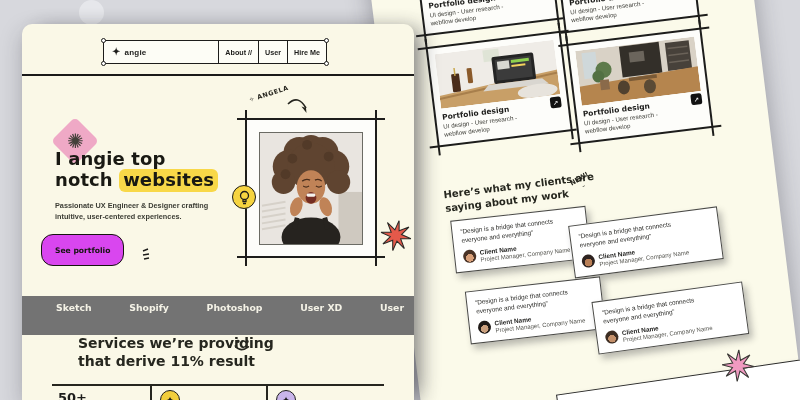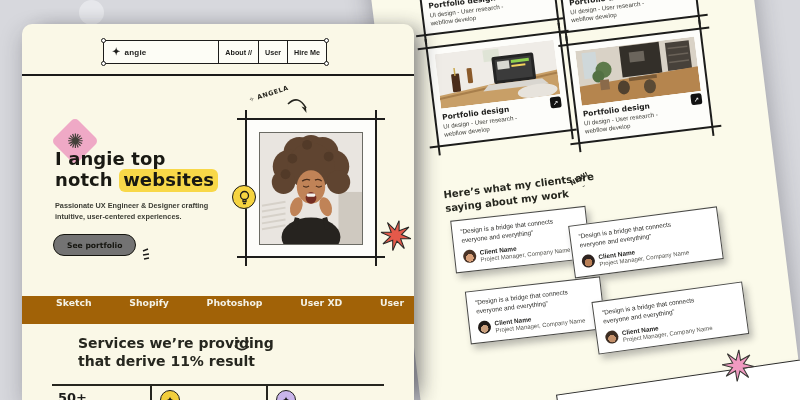--- a/index.html
+++ b/index.html
@@ -24,22 +24,22 @@
   .top-divider { position:absolute; left:0; top:50px; width:100%; height:2px; background:#1a1a19; }
 
   .flower-sticker { position:absolute; left:36px; top:100px; width:34px; height:34px; background:#efa9c6;
                     border-radius:5px; transform:rotate(45deg); display:flex; align-items:center; justify-content:center; }
   .flower-sticker span { transform:rotate(-45deg); font-size:20px; color:#43403a; line-height:1; }
 
   .hero-title { position:absolute; left:33px; top:124px; font-family:"DejaVu Sans", sans-serif;
                 font-size:18px; line-height:1.18; font-weight:700; letter-spacing:.1px; color:#191913; }
   .hl { background:#f8d848; padding:0 4px 2px 4px; border-radius:6px; }
   .hero-desc { position:absolute; left:33px; top:177px; font-size:7.3px; line-height:1.5; color:#3c3d35; font-weight:700; }
-  .cta { position:absolute; left:31px; top:210px; height:22px; padding:0 13px; border-radius:12px;
-         background:#737373; border:1.6px solid #15150f; font-size:7.6px; font-weight:700; color:#15150f;
+  .cta { position:absolute; left:19px; top:210px; height:32px; padding:0 13px; border-radius:12px;
+         background:#d946ef; border:1.6px solid #15150f; font-size:7.6px; font-weight:700; color:#15150f;
          display:flex; align-items:center; cursor:pointer; font-family:"DejaVu Sans", sans-serif; }
   .cta-sparks { position:absolute; left:119px; top:222px; }
 
   .xframe { position:absolute; background:#fdfdfa; }
   .ln { position:absolute; background:#1d1d1b; }
   .ln-t { left:-8px; right:-8px; top:0; height:1.6px; }
   .ln-b { left:-8px; right:-8px; bottom:0; height:1.6px; }
   .ln-l { top:-8px; bottom:-8px; left:0; width:1.6px; }
   .ln-r { top:-8px; bottom:-8px; right:0; width:1.6px; }
 
@@ -47,21 +47,21 @@
   .photo { position:absolute; left:14px; top:14px; width:104px; height:113px; border:1px solid #6b6b64; overflow:hidden; background:#e9e5e0; }
 
   .angela-note { position:absolute; left:226px; top:66px; transform:rotate(-18deg); font-size:6.4px; font-weight:700;
                  letter-spacing:.6px; color:#26261f; font-family:"DejaVu Sans", sans-serif; }
   .angela-arrow { position:absolute; left:264px; top:72px; }
 
   .bulb-badge { position:absolute; left:210px; top:161px; width:24px; height:24px; border-radius:50%;
                 background:#f6d440; border:1.6px solid #1d1d1b; display:flex; align-items:center; justify-content:center; z-index:4; }
   .red-star { position:absolute; left:358px; top:196px; z-index:4; transform:rotate(12deg); }
 
-  .skills-bar { position:absolute; left:0; top:272px; width:100%; height:28px; background:#a16207;
+  .skills-bar { position:absolute; left:0; top:272px; width:100%; height:39px; background:#737373;
                 display:flex; align-items:center; justify-content:space-between; padding:0 10px 16px 34px; }
   .skills-bar span { color:#f4f2e6; font-size:9.3px; font-weight:600; font-family:"DejaVu Sans", sans-serif; }
 
   .services-heading { position:absolute; left:56px; top:310px; font-size:14px; line-height:1.3; font-weight:600;
                       color:#26271f; font-family:"DejaVu Sans", sans-serif; }
   .smiley { position:absolute; left:210px; top:314px; transform:rotate(8deg); }
 
   .stats-rule { position:absolute; left:30px; top:360px; width:332px; height:1.6px; background:#26261f; }
   .stat-vline { position:absolute; top:361px; width:1.6px; height:15px; background:#26261f; }
   .stat-num { position:absolute; left:36px; top:366px; font-size:13px; font-weight:700; font-family:"DejaVu Sans", sans-serif; }

